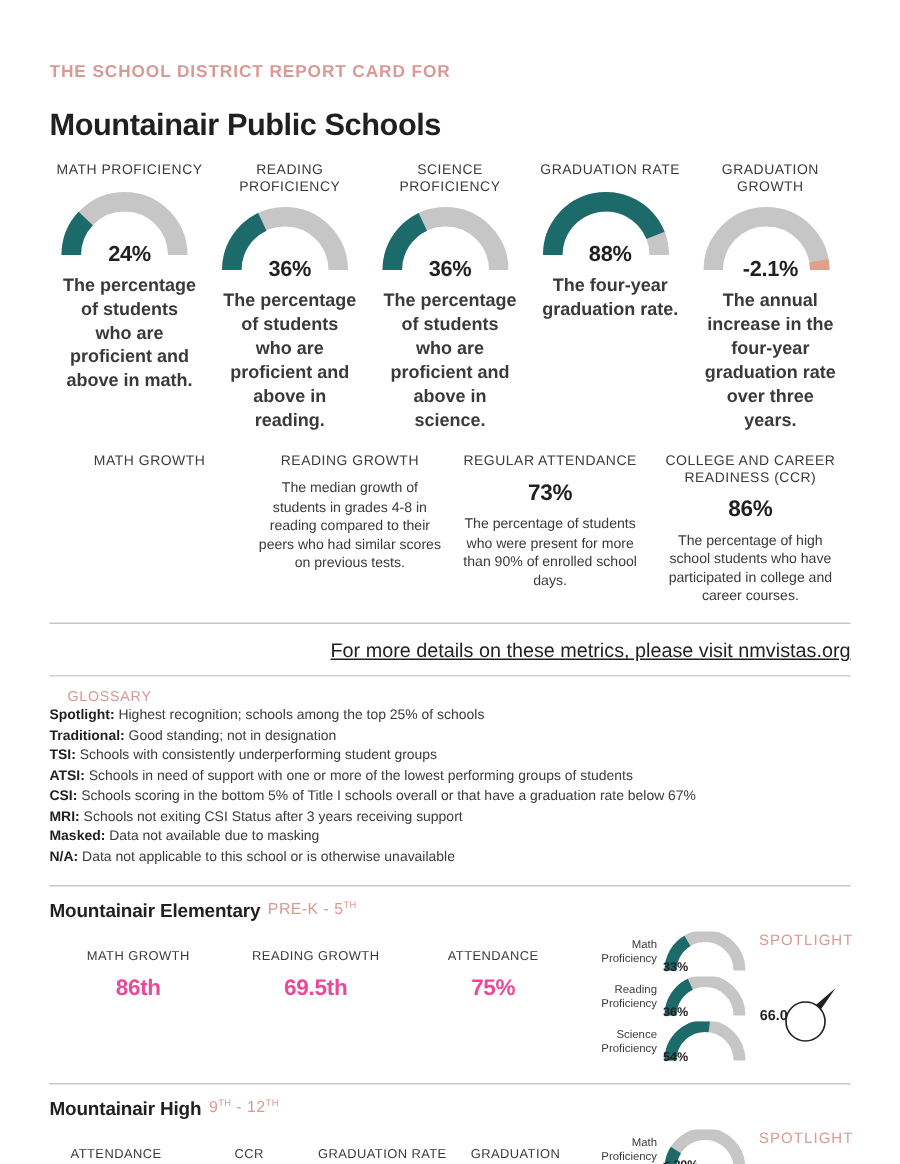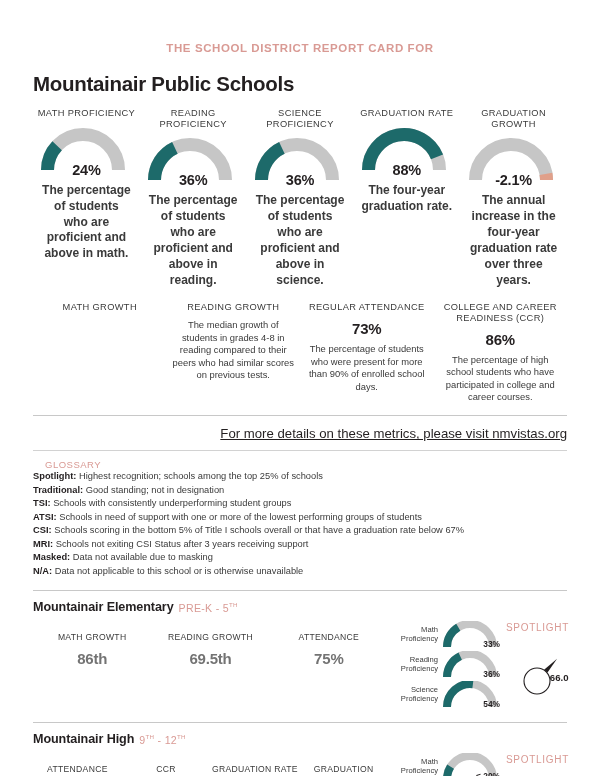--- a/index.html
+++ b/index.html
@@ -28,21 +28,20 @@
 
   
   .kicker {
     font-family: "Liberation Sans Narrow", "Liberation Sans", sans-serif;
     font-size: 11.5px;
     font-weight: 700;
     letter-spacing: 0.6px;
     color: #d99a94;
     margin-top: 42px;
     text-transform: uppercase;
-    text-align: center;
   }
   .district-title {
     font-size: 20.5px;
     font-weight: 700;
     letter-spacing: -0.3px;
     color: #231f20;
     margin-top: 18px;
     margin-bottom: 0;
   }
 
@@ -157,21 +156,21 @@
   }
   .gloss-item b {
     color: #231f20;
     font-weight: 700;
   }
 
   
   .school-block { margin-top: 9px; }
   .school-head {
     display: flex;
-    align-items: center;
+    align-items: flex-start;
     gap: 5px;
   }
   .school-name {
     font-size: 12.6px;
     font-weight: 700;
     color: #231f20;
     letter-spacing: -0.1px;
   }
   .school-grades {
     font-family: "Liberation Sans Narrow", "Liberation Sans", sans-serif;
@@ -202,21 +201,21 @@
     font-size: 8.6px;
     letter-spacing: 0.3px;
     color: #3a3a3a;
     text-transform: uppercase;
     line-height: 1.2;
     min-height: 10px;
   }
   .school-stat-value {
     font-size: 15px;
     font-weight: 700;
-    color: #737373;
+    color: #ec4899;
     margin-top: 8px;
     letter-spacing: -0.2px;
   }
 
   .mini-gauges {
     flex: 0 0 118px;
     padding-top: 2px;
   }
   .mini-row {
     display: flex;
@@ -234,21 +233,21 @@
   .mini-gauge-wrap {
     position: relative;
     width: 58px;
     height: 28px;
   }
   .mini-gauge-wrap svg { display: block; }
   .mini-val {
     position: absolute;
     left: 0; right: 0;
     bottom: 0px;
-    text-align: right;
+    text-align: left;
     font-size: 8.4px;
     font-weight: 700;
     color: #231f20;
   }
 
   .spotlight-col {
     flex: 1;
     text-align: center;
     padding-top: 4px;
     position: relative;
@@ -264,21 +263,21 @@
     position: relative;
     width: 62px;
     height: 58px;
     margin: 6px auto 0;
   }
   .dial-wrap svg { display: block; }
   .dial-score {
     position: absolute;
     left: 0; right: 0;
     top: 33px;
-    text-align: right;
+    text-align: left;
     font-size: 9.6px;
     font-weight: 700;
     color: #231f20;
   }
 </style>
 </head>
 <body>
 
 <div class="page">
   <div class="inner">

